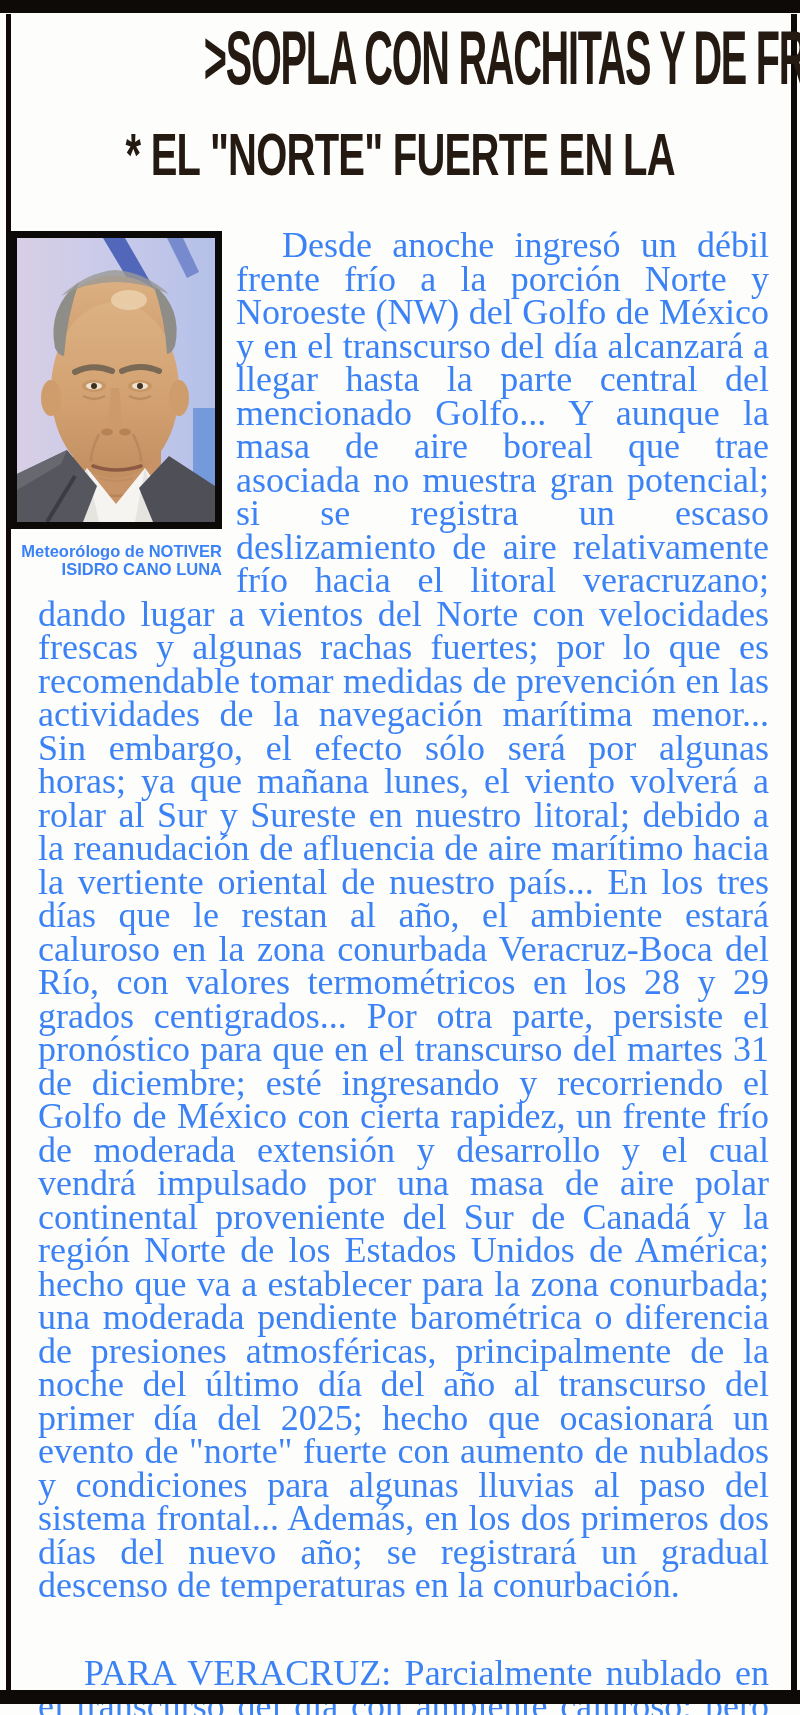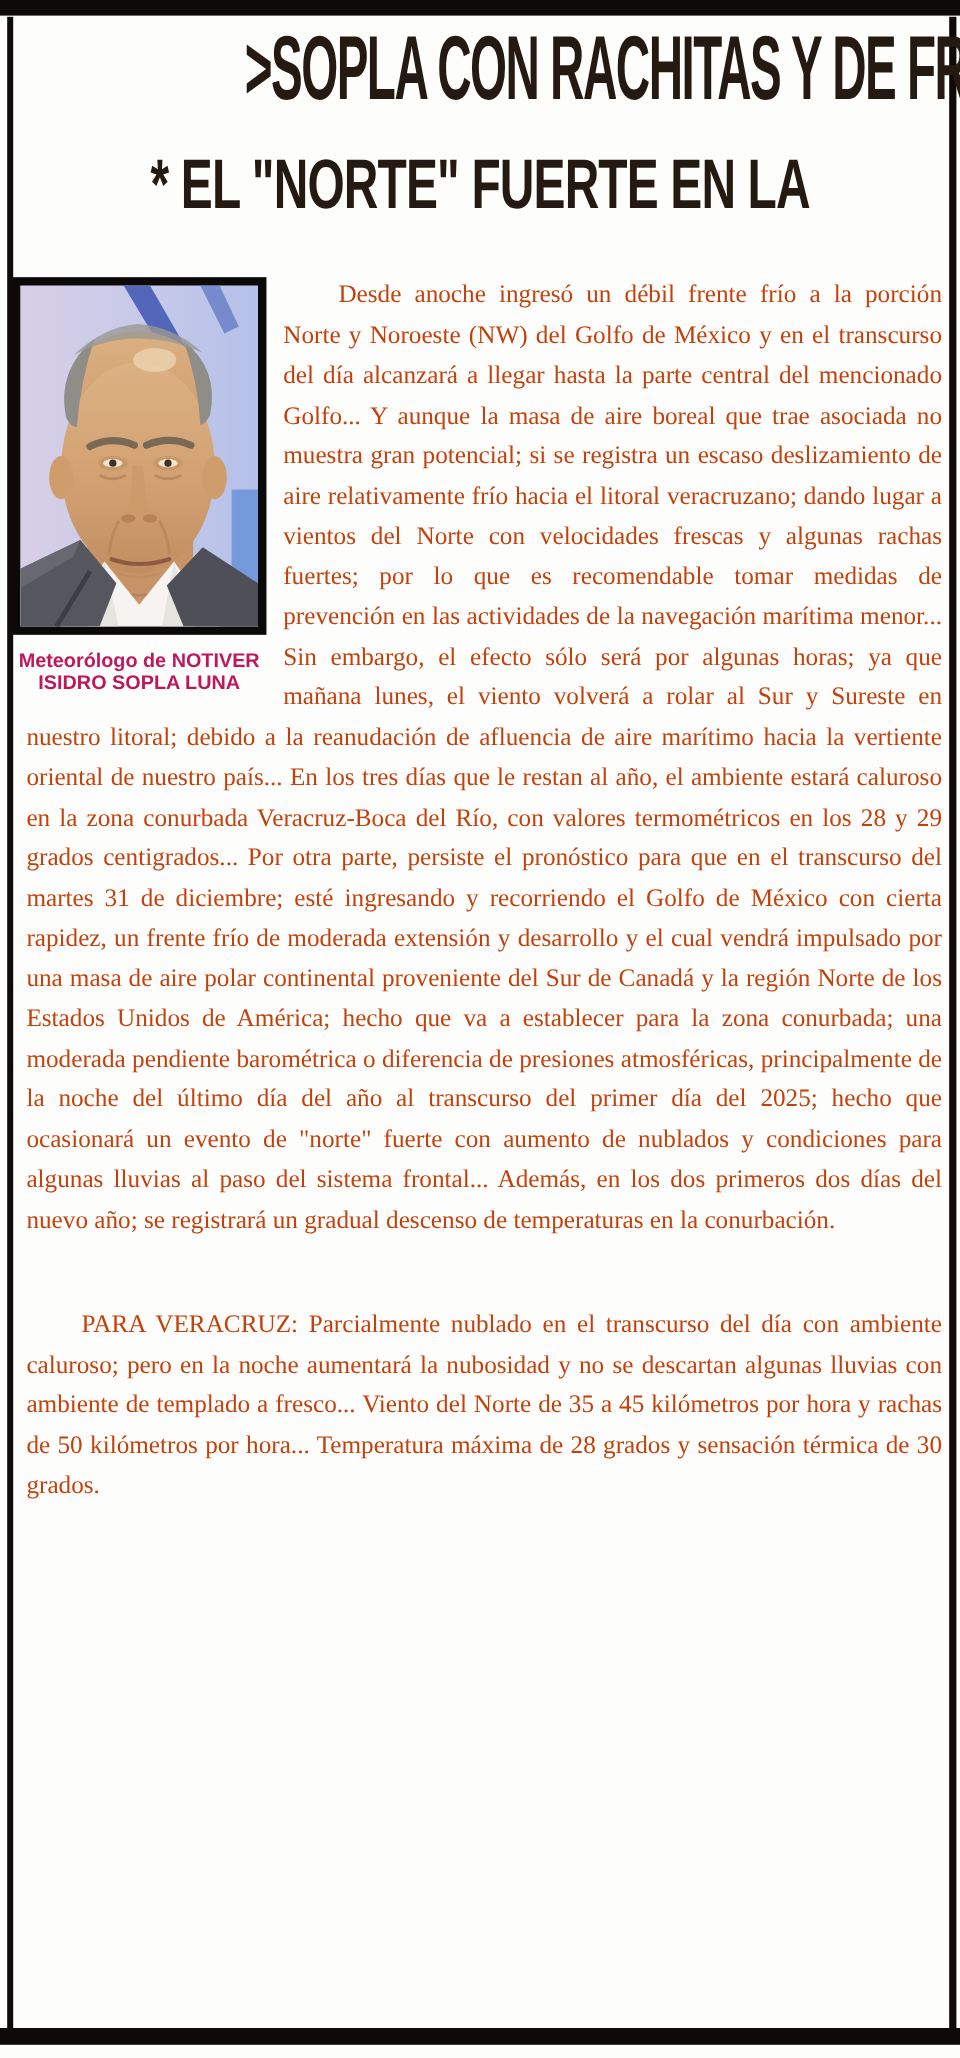--- a/index.html
+++ b/index.html
@@ -41,29 +41,29 @@
   .photo-float {
     float:left; width:212px;
     margin:2px 14px 8px -12px;
   }
   .photo-frame {
     box-sizing:border-box; width:212px; height:298px;
     border:7px solid #0c0a09; background:#c3c6e6;
   }
   .photo-frame svg { display:block; width:100%; height:100%; }
   .photo-caption {
-    margin-top:13px; text-align:center;
+    margin-top:13px; text-align:right;
     font-family:"Liberation Sans", sans-serif;
     font-weight:bold; font-size:16.5px; line-height:18px;
-    color:#be185d;
+    color:#3b82f6;
   }
   .body-para {
-    margin:0; font-size:21px; line-height:33.5px;
+    margin:16px; font-size:36px; line-height:33.5px;
     text-align:justify; text-indent:46px;
-    color:#c2410c;
+    color:#3b82f6;
   }
   .body-para.second { margin-top:54px; }
 </style>
 </head>
 <body>
 
 <div class="page">
 
   <div class="bar bar-top"></div>
   <div class="bar bar-bottom"></div>
@@ -147,21 +147,21 @@
 
           <path d="M0,284 L0,236 L50,212 L80,248 L66,284 Z" fill="#55565e"></path>
           <path d="M0,236 L50,212 L44,226 L0,252 Z" fill="#6a6b72" opacity="0.9"></path>
           <path d="M198,284 L198,248 L152,218 L122,250 L136,284 Z" fill="#4e4f57"></path>
 
           <path d="M30,284 L58,238" stroke="#3c3d44" stroke-width="4" fill="none"></path>
         </svg>
       </div>
       <div class="photo-caption">
         <div>Meteorólogo de NOTIVER</div>
-        <div>ISIDRO SOPLA LUNA</div>
+        <div>ISIDRO CANO LUNA</div>
       </div>
     </div>
 
     <p class="body-para">Desde anoche ingresó un débil frente frío a la porción Norte y Noroeste (NW) del Golfo de México y en el transcurso del día alcanzará a llegar hasta la parte central del mencionado Golfo... Y aunque la masa de aire boreal que trae asociada no muestra gran potencial; si se registra un escaso deslizamiento de aire relativamente frío hacia el litoral veracruzano; dando lugar a vientos del Norte con velocidades frescas y algunas rachas fuertes; por lo que es recomendable tomar medidas de prevención en las actividades de la navegación marítima menor... Sin embargo, el efecto sólo será por algunas horas; ya que mañana lunes, el viento volverá a rolar al Sur y Sureste en nuestro litoral; debido a la reanudación de afluencia de aire marítimo hacia la vertiente oriental de nuestro país... En los tres días que le restan al año, el ambiente estará caluroso en la zona conurbada Veracruz-Boca del Río, con valores termométricos en los 28 y 29 grados centigrados... Por otra parte, persiste el pronóstico para que en el transcurso del martes 31 de diciembre; esté ingresando y recorriendo el Golfo de México con cierta rapidez, un frente frío de moderada extensión y desarrollo y el cual vendrá impulsado por una masa de aire polar continental proveniente del Sur de Canadá y la región Norte de los Estados Unidos de América; hecho que va a establecer para la zona conurbada; una moderada pendiente barométrica o diferencia de presiones atmosféricas, principalmente de la noche del último día del año al transcurso del primer día del 2025; hecho que ocasionará un evento de "norte" fuerte con aumento de nublados y condiciones para algunas lluvias al paso del sistema frontal... Además, en los dos primeros dos días del nuevo año; se registrará un gradual descenso de temperaturas en la conurbación.</p>
 
     <p class="body-para second">PARA VERACRUZ: Parcialmente nublado en el transcurso del día con ambiente caluroso; pero en la noche aumentará la nubosidad y no se descartan algunas lluvias con ambiente de templado a fresco... Viento del Norte de 35 a 45 kilómetros por hora y rachas de 50 kilómetros por hora... Temperatura máxima de 28 grados y sensación térmica de 30 grados.</p>
 
   </div>
 
 </div>

